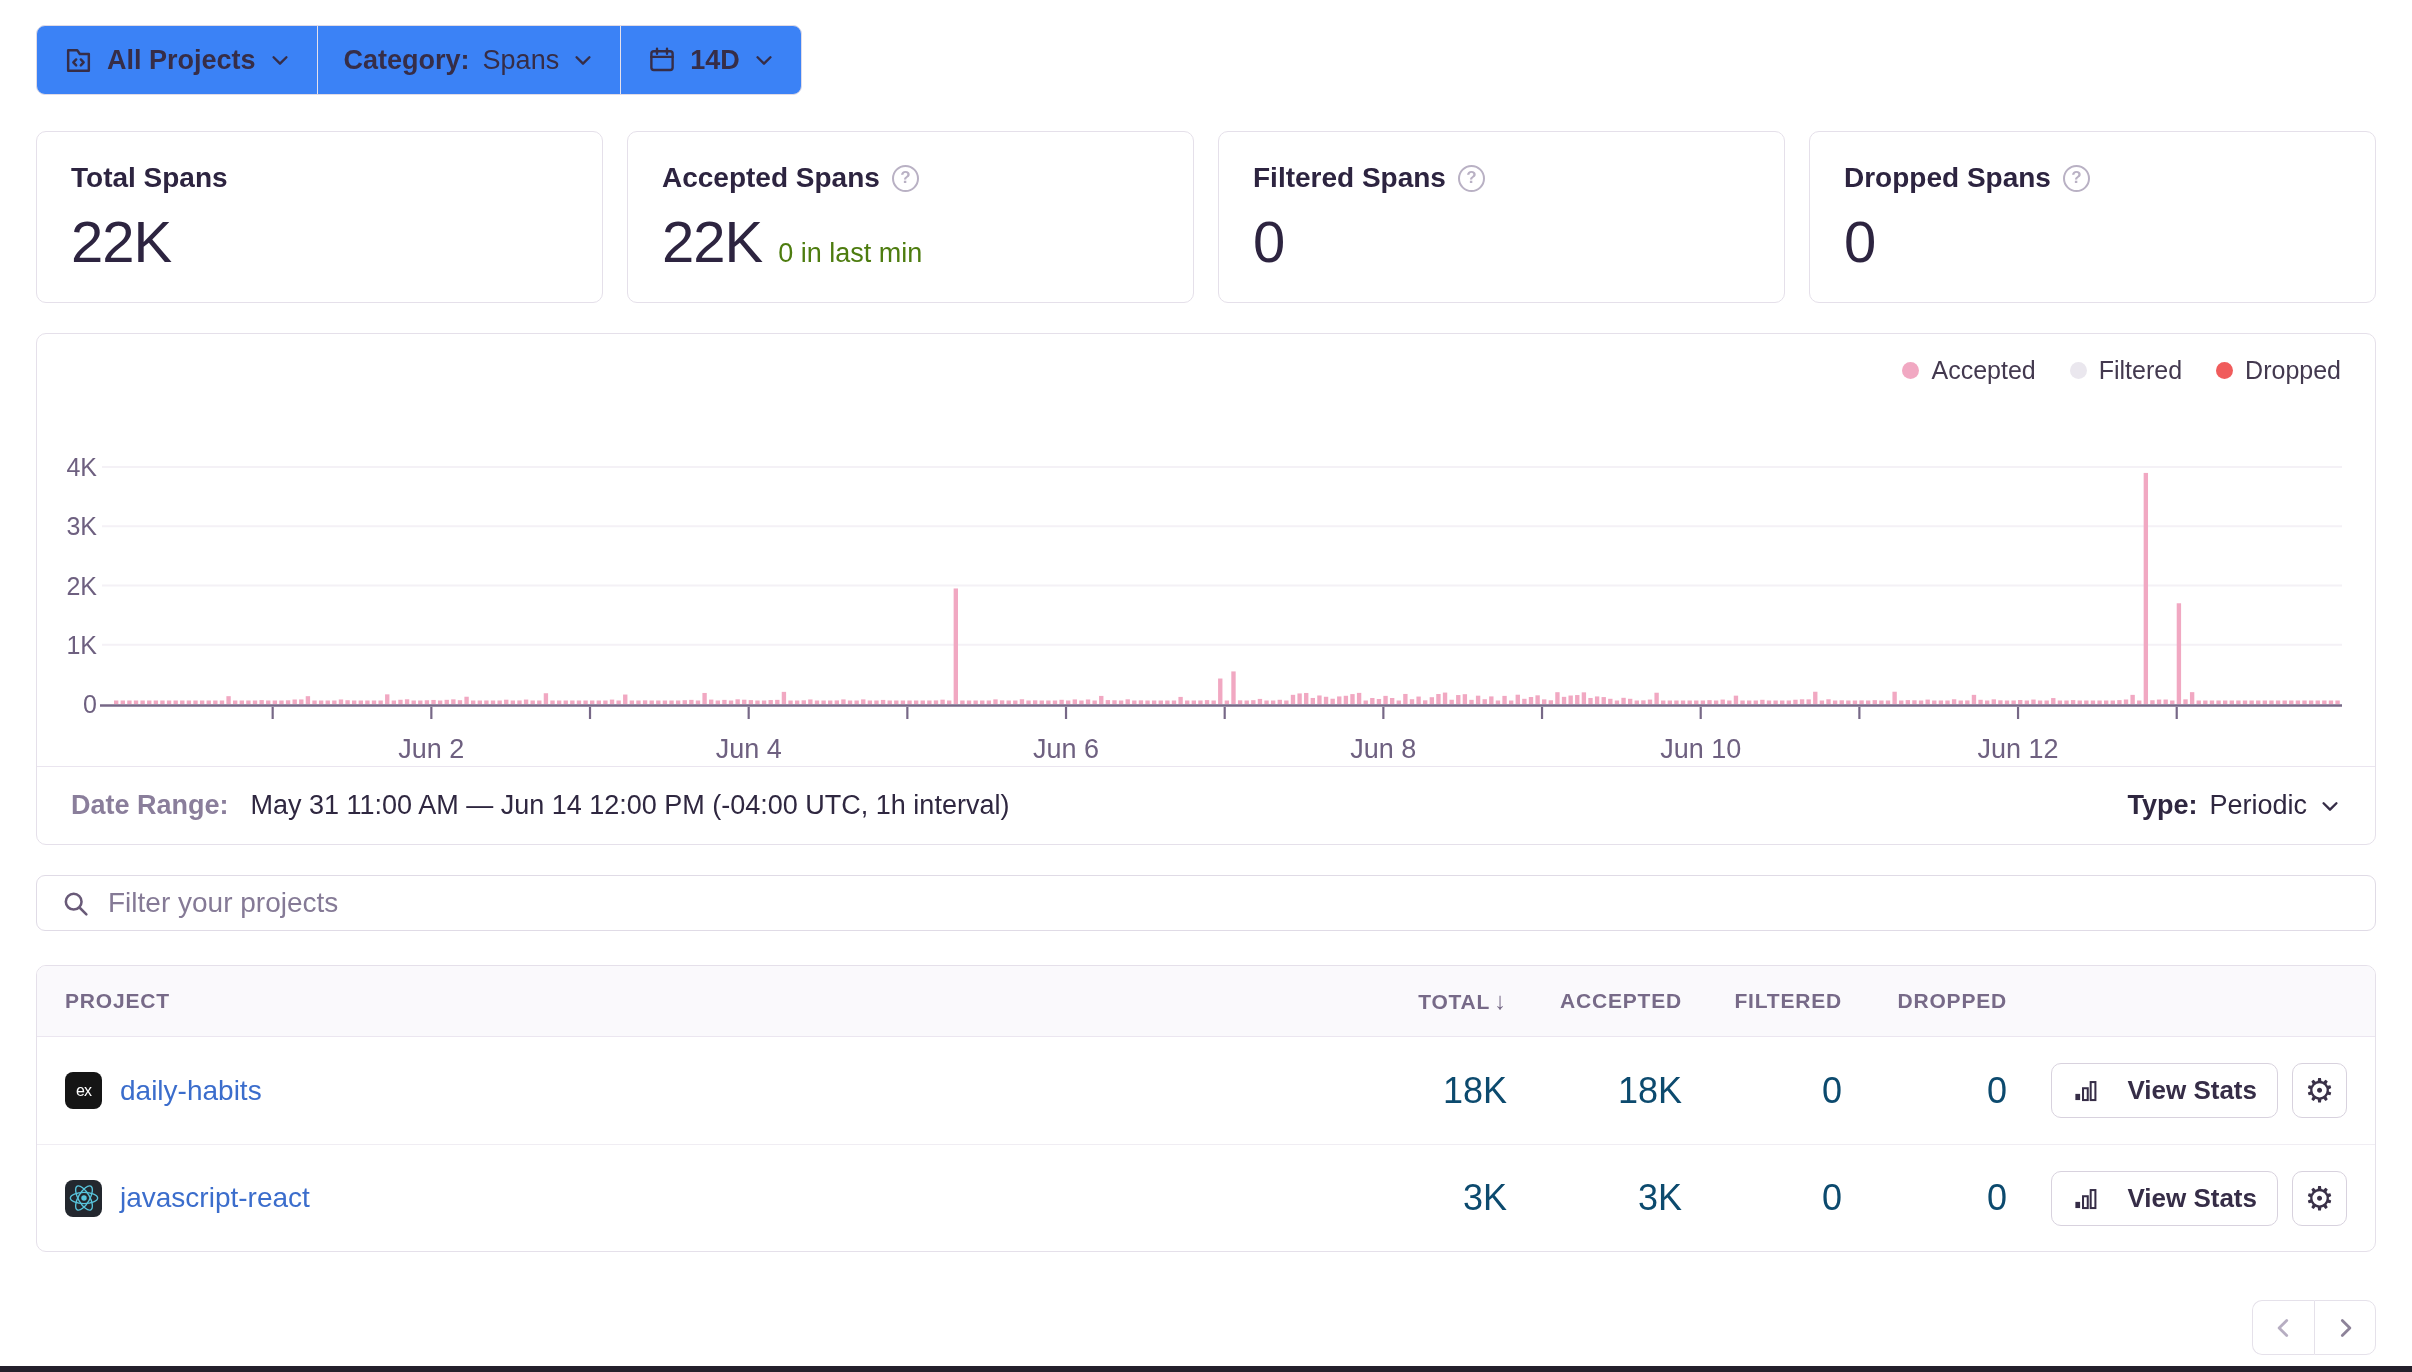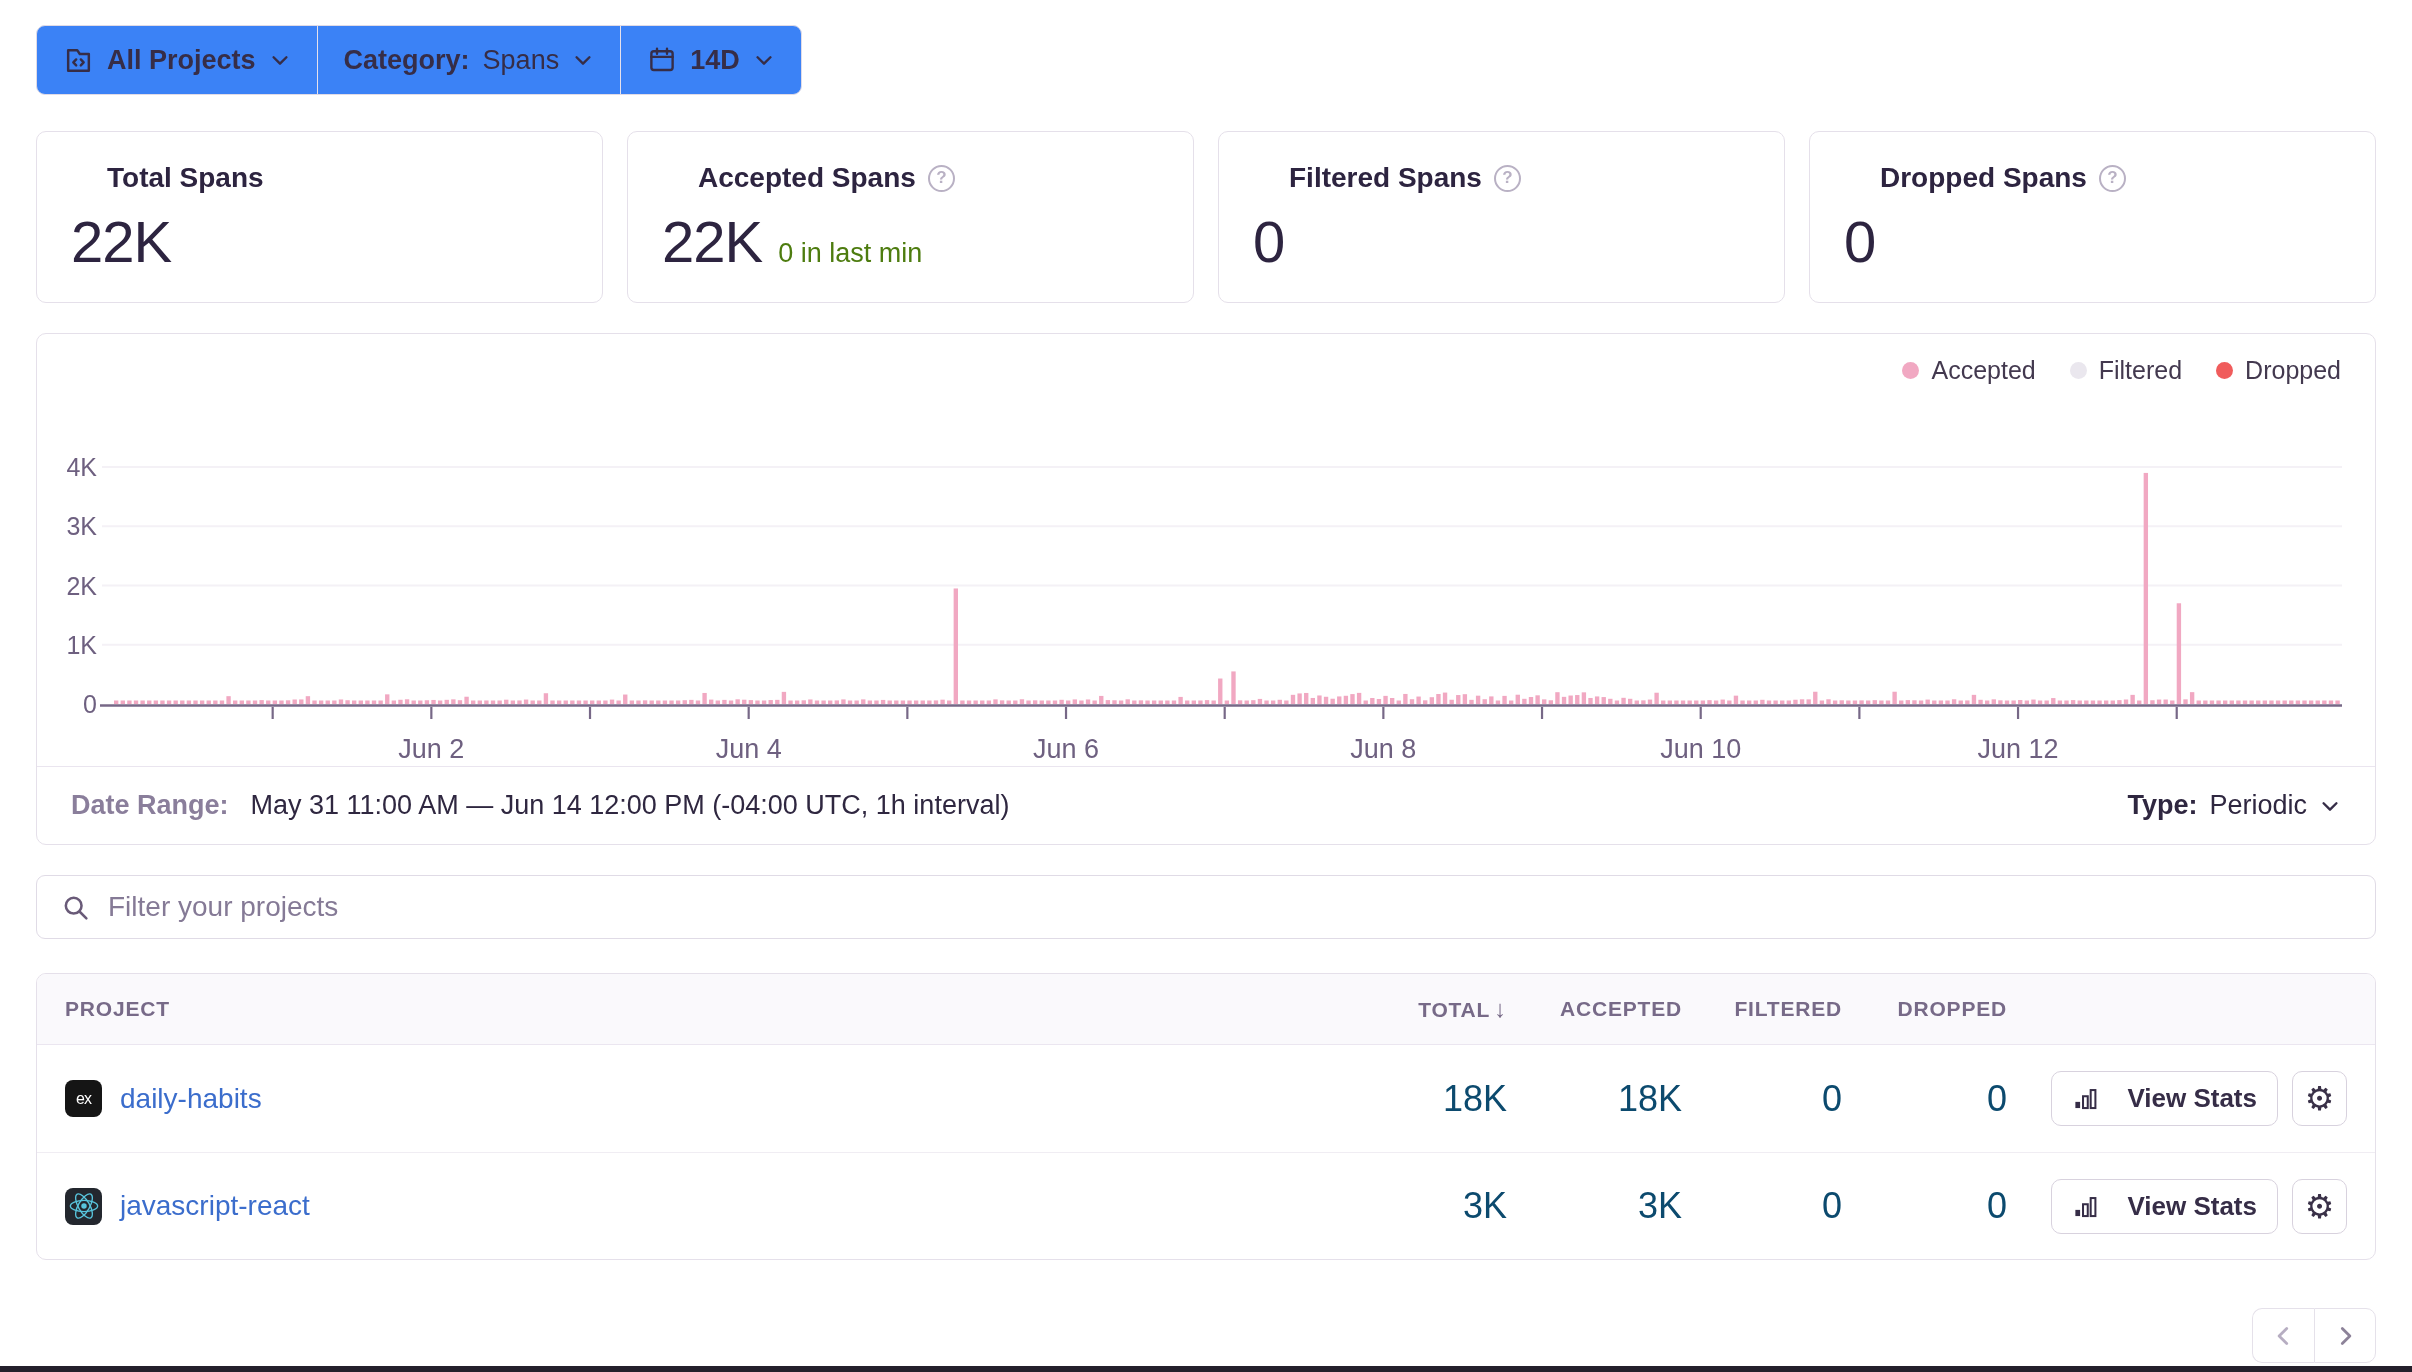--- a/index.html
+++ b/index.html
@@ -34,21 +34,21 @@
 
   
   .cards {
     display: grid; grid-template-columns: repeat(4, 1fr); gap: 24px;
     margin-bottom: 30px;
   }
   .card {
     border: 1.5px solid #e5e0ea; border-radius: 10px; background: #fff;
     height: 172px; padding: 30px 34px;
   }
-  .card-title-row { display: flex; align-items: center; gap: 12px; margin-bottom: 14px; margin-left: 36px; }
+  .card-title-row { display: flex; align-items: center; gap: 12px; margin-bottom: 14px; }
   .card-title { font-size: 28px; font-weight: 700; color: #2d2440; }
   .help-icon {
     width: 27px; height: 27px; border: 2px solid #b9b1c4; border-radius: 50%;
     color: #b9b1c4; font-size: 17px; font-weight: 700;
     display: inline-flex; align-items: center; justify-content: center;
     cursor: pointer; flex: none;
   }
   .card-value-row { display: flex; align-items: baseline; gap: 16px; }
   .card-value { font-size: 58px; font-weight: 400; color: #2d2440; letter-spacing: -1px; }
   .card-sub { font-size: 27px; color: #4d7c0f; }
@@ -74,21 +74,21 @@
   }
   .dr-left { display: flex; align-items: center; gap: 22px; font-size: 27px; }
   .dr-label { color: #8a7e9b; font-weight: 700; }
   .dr-value { color: #2f2740; }
   .dr-type { display: flex; align-items: center; gap: 12px; font-size: 27px; cursor: pointer; color: #2f2740; }
   .dr-type .t-label { font-weight: 700; }
 
   
   .filter-box {
     display: flex; align-items: center; gap: 18px;
-    border: 1.5px solid #e0dbe6; border-radius: 9px; height: 64px;
+    border: 1.5px solid #e0dbe6; border-radius: 9px; height: 56px;
     padding: 0 24px; margin-bottom: 34px; background: #fff;
   }
   .filter-box input {
     border: none; outline: none; flex: 1; font-size: 28px;
     font-family: "Liberation Sans", sans-serif; color: #362d47; background: transparent;
   }
   .filter-box input::placeholder { color: #857a96; }
 
   
   .table-card { border: 1.5px solid #e5e0ea; border-radius: 10px; overflow: hidden; background: #fff; }

